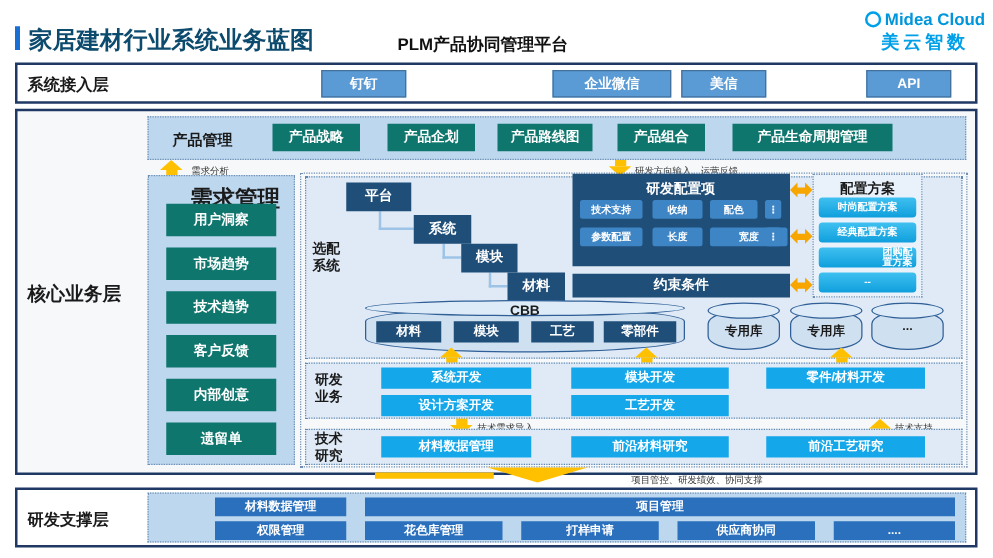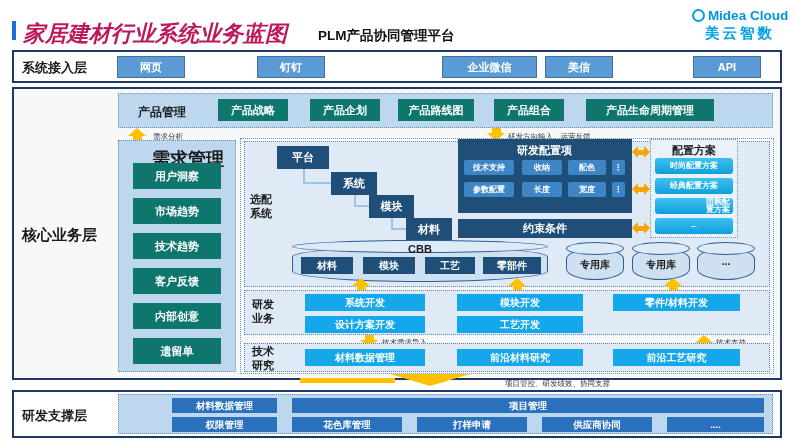--- a/index.html
+++ b/index.html
@@ -65,32 +65,31 @@
   
   .logo-ring { display:inline-block; width:13px; height:13px; border:2.5px solid #00a0e9;
                border-radius:50%; margin-right:3px; vertical-align:-2px; }
 </style>
 </head>
 <body>
 
 <div class="canvas">
 
   <div class="abs" style="left:12px;top:21px;width:4px;height:19px;background:#1a6fd4;"></div>
-  <div class="abs" style="left:23px;top:19px;font-size:22px;font-weight:bold;color:#be185d;font-style:italic;">家居建材行业系统业务蓝图</div>
+  <div class="abs" style="left:23px;top:19px;font-size:19px;font-weight:bold;color:#0c4a6e;">家居建材行业系统业务蓝图</div>
   <div class="abs" style="left:318px;top:27px;font-size:13.5px;font-weight:bold;color:#111;">PLM产品协同管理平台</div>
   <div class="abs" style="left:690px;top:8px;width:100px;text-align:center;">
     <div style="font-size:13.5px;font-weight:bold;color:#0096db;white-space:nowrap;">
       <span class="logo-ring"></span><span>Midea Cloud</span>
     </div>
     <div style="font-size:14.5px;font-weight:bold;color:#00a0e9;letter-spacing:3px;margin-top:1px;">美云智数</div>
   </div>
 
   <div class="layer-box" style="left:12px;top:50px;width:770px;height:33px;"></div>
   <div class="lbl" style="left:22px;top:59px;font-size:13px;">系统接入层</div>
-  <div class="btn b-access" style="left:117px;top:56px;width:68px;height:22px;">网页</div>
   <div class="btn b-access" style="left:257px;top:56px;width:68px;height:22px;">钉钉</div>
   <div class="btn b-access" style="left:394px;top:56px;width:95px;height:22px;margin-left:48px;">企业微信</div>
   <div class="btn b-access" style="left:545px;top:56px;width:68px;height:22px;">美信</div>
   <div class="btn b-access" style="left:693px;top:56px;width:68px;height:22px;">API</div>
 
   <div class="layer-box" style="left:12px;top:87px;width:770px;height:293px;background:#f6f8fa;"></div>
   <div class="lbl" style="left:22px;top:226px;font-size:15px;">核心业务层</div>
 
   <div class="container-blue" style="left:118px;top:93px;width:655px;height:35px;"></div>
   <div class="lbl" style="left:138px;top:104px;font-size:12px;">产品管理</div>
@@ -136,21 +135,21 @@
   <div class="btn b-navy" style="left:406px;top:218px;width:46px;height:23px;">材料</div>
 
   <div class="abs" style="left:458px;top:139px;width:174px;height:74px;background:#1f4e79;"></div>
   <div class="lbl" style="left:517px;top:143px;font-size:11px;color:#fff;">研发配置项</div>
   <div class="btn b-cfg" style="left:464px;top:160px;width:50px;height:15px;">技术支持</div>
   <div class="btn b-cfg" style="left:522px;top:160px;width:40px;height:15px;">收纳</div>
   <div class="btn b-cfg" style="left:568px;top:160px;width:38px;height:15px;">配色</div>
   <div class="btn b-cfg" style="left:612px;top:160px;width:13px;height:15px;">⋮</div>
   <div class="btn b-cfg" style="left:464px;top:182px;width:50px;height:15px;">参数配置</div>
   <div class="btn b-cfg" style="left:522px;top:182px;width:40px;height:15px;">长度</div>
-  <div class="btn b-cfg" style="left:568px;top:182px;width:38px;height:15px;">宽度</div>
+  <div class="btn b-cfg" style="left:568px;top:182px;width:62px;height:15px;">宽度</div>
   <div class="btn b-cfg" style="left:612px;top:182px;width:13px;height:15px;">⋮</div>
 
   <div class="btn b-navy" style="left:458px;top:219px;width:174px;height:19px;">约束条件</div>
 
   <div class="abs" style="left:650px;top:139px;width:88px;height:99px;border:1px dotted #6f8fb4;background:#e9f2fb;"></div>
   <div class="lbl" style="left:672px;top:143px;font-size:11px;">配置方案</div>
   <div class="btn b-sky" style="left:655px;top:158px;width:78px;height:16px;">时尚配置方案</div>
   <div class="btn b-sky" style="left:655px;top:178px;width:78px;height:16px;">经典配置方案</div>
   <div class="btn b-sky" style="left:655px;top:198px;width:78px;height:16px;padding-left:48px;">团购配置方案</div>
   <div class="btn b-sky" style="left:655px;top:218px;width:78px;height:16px;">--</div>

